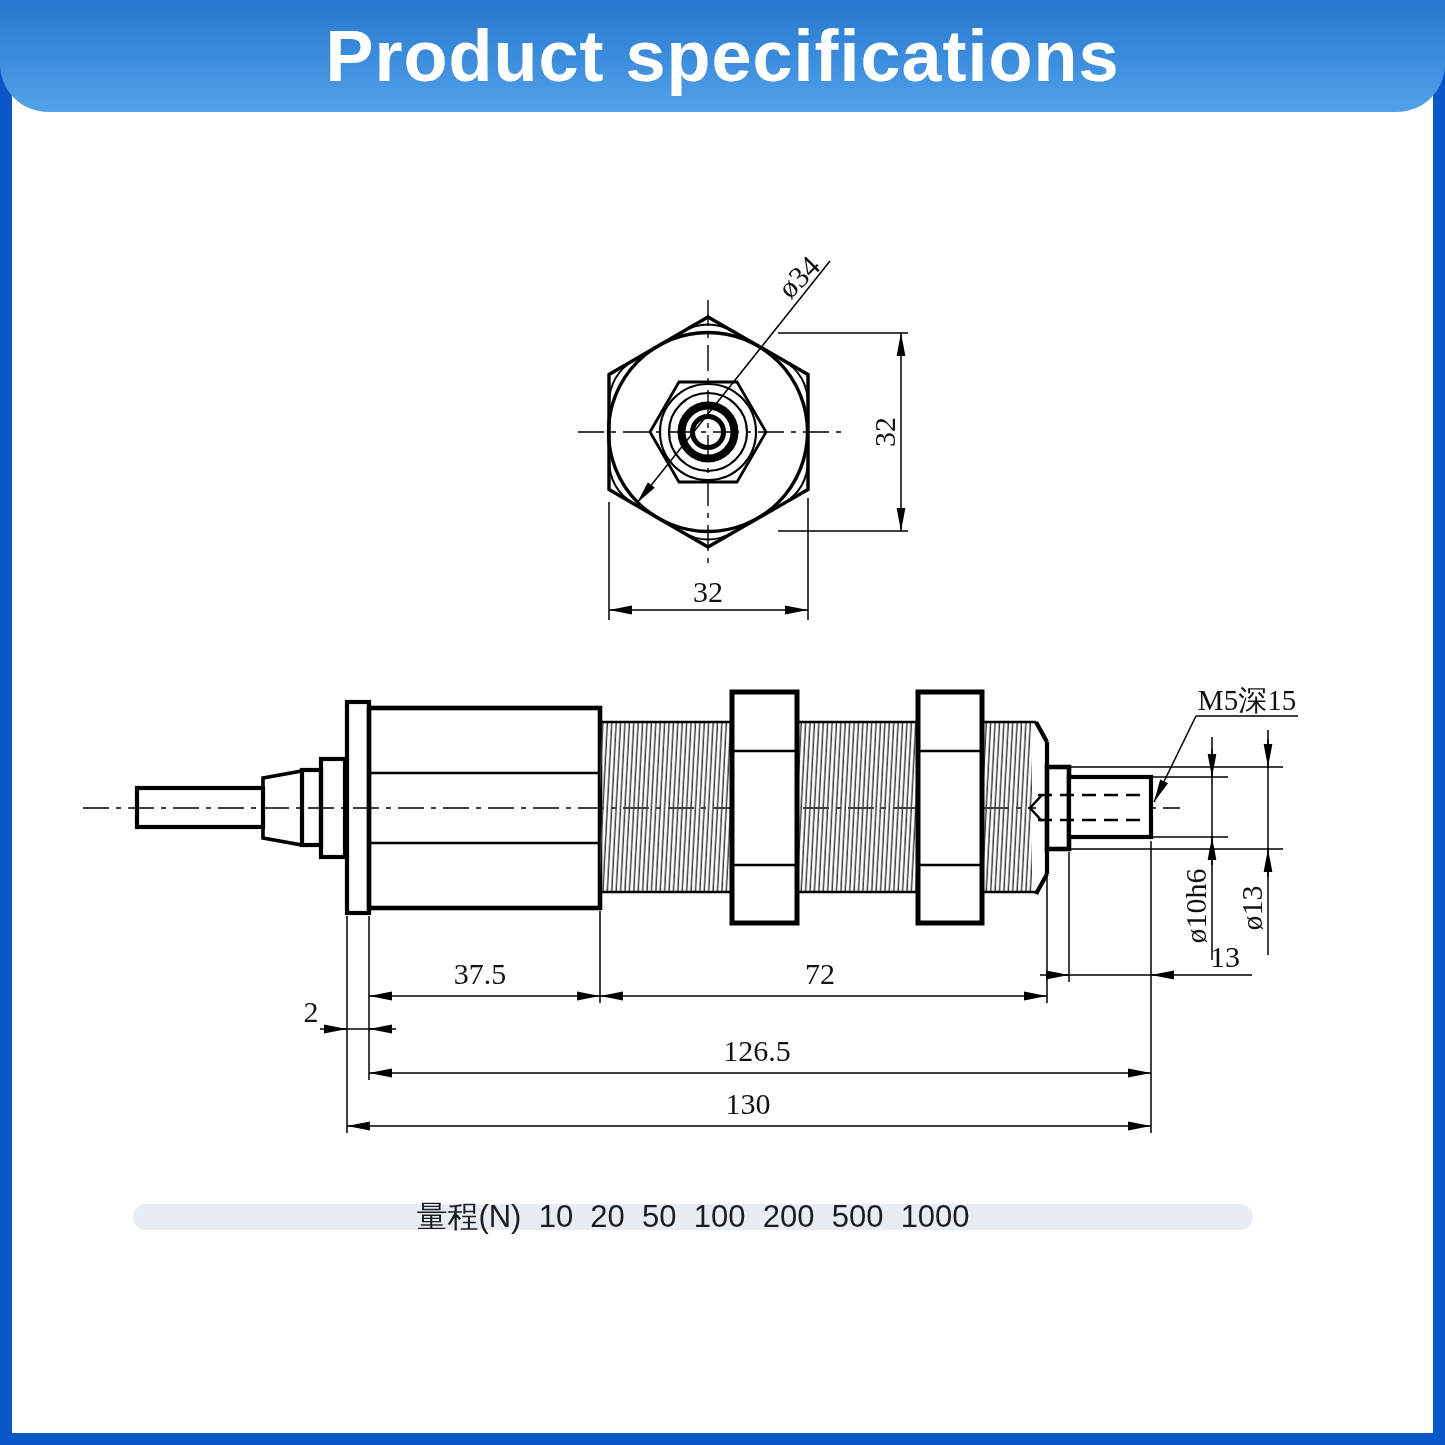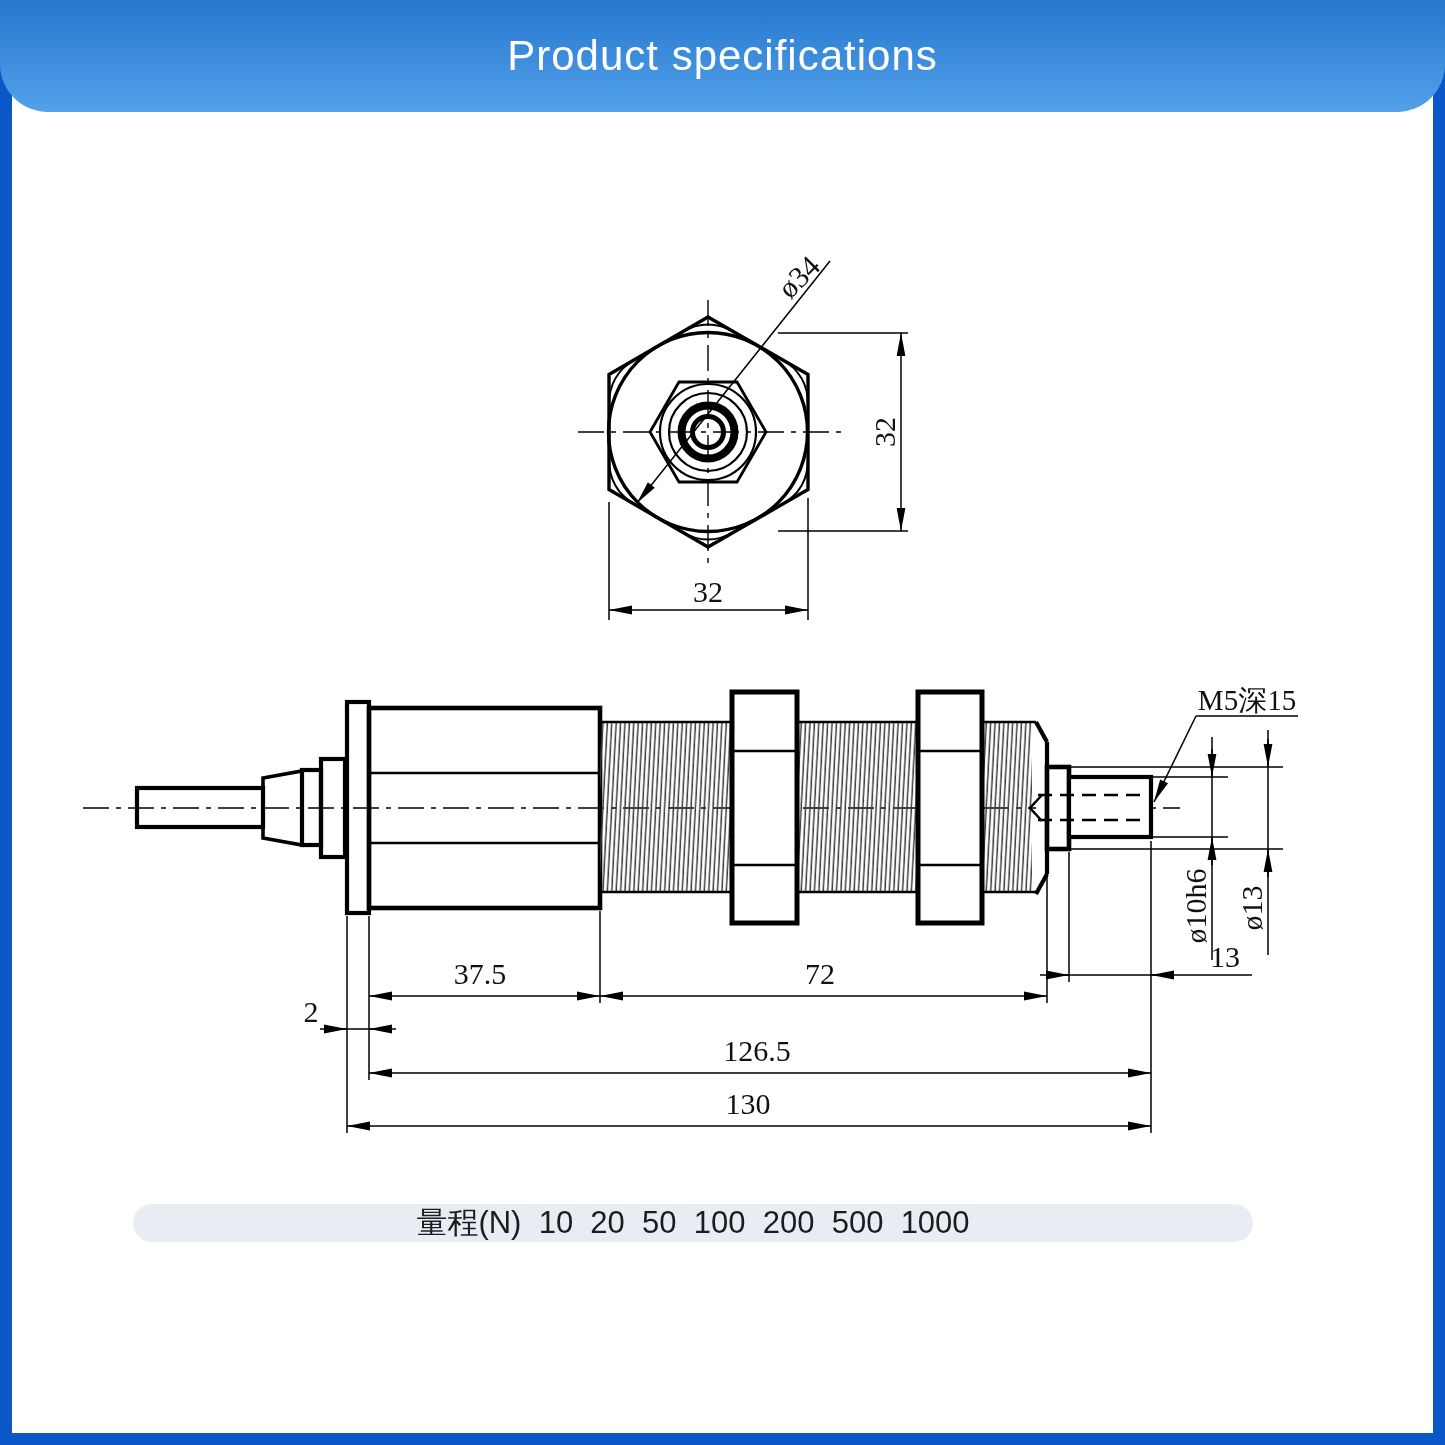--- a/index.html
+++ b/index.html
@@ -11,26 +11,26 @@
     position:absolute;inset:0;border:12px solid var(--frame,#0a57c8);
     pointer-events:none;z-index:6;
   }
   .banner{
     position:absolute;left:0;top:0;width:1445px;height:112px;z-index:7;
     background:linear-gradient(180deg,var(--header-top,#2677cf) 0%,var(--header-bottom,#52a1e9) 100%);
     border-radius:0 0 48px 48px;
     display:flex;align-items:center;justify-content:center;
   }
   .banner h1{
-    margin:0;color:#ffffff;font-size:42px;font-weight:normal;
+    margin:0;color:#ffffff;font-size:72px;font-weight:bold;
     letter-spacing:1px;font-family:"Liberation Sans", sans-serif;
   }
   .drawing-svg{position:absolute;left:0;top:0;z-index:2;}
   .range-pill{
-    position:absolute;left:133px;top:1204px;width:1120px;height:38px;z-index:3;
+    position:absolute;left:133px;top:1204px;width:1120px;height:26px;z-index:3;
     background:var(--pill-bg,#e8edf4);border-radius:21px;
     display:flex;align-items:center;justify-content:center;
   }
   .range-pill span{
     font-size:31px;color:var(--pill-text,#1c1c1e);white-space:pre;
     font-family:"Liberation Sans", sans-serif;
   }
   
   .thick{stroke:#000;stroke-width:4.2;fill:none;}
   .thick5{stroke:#000;stroke-width:5;fill:none;}

